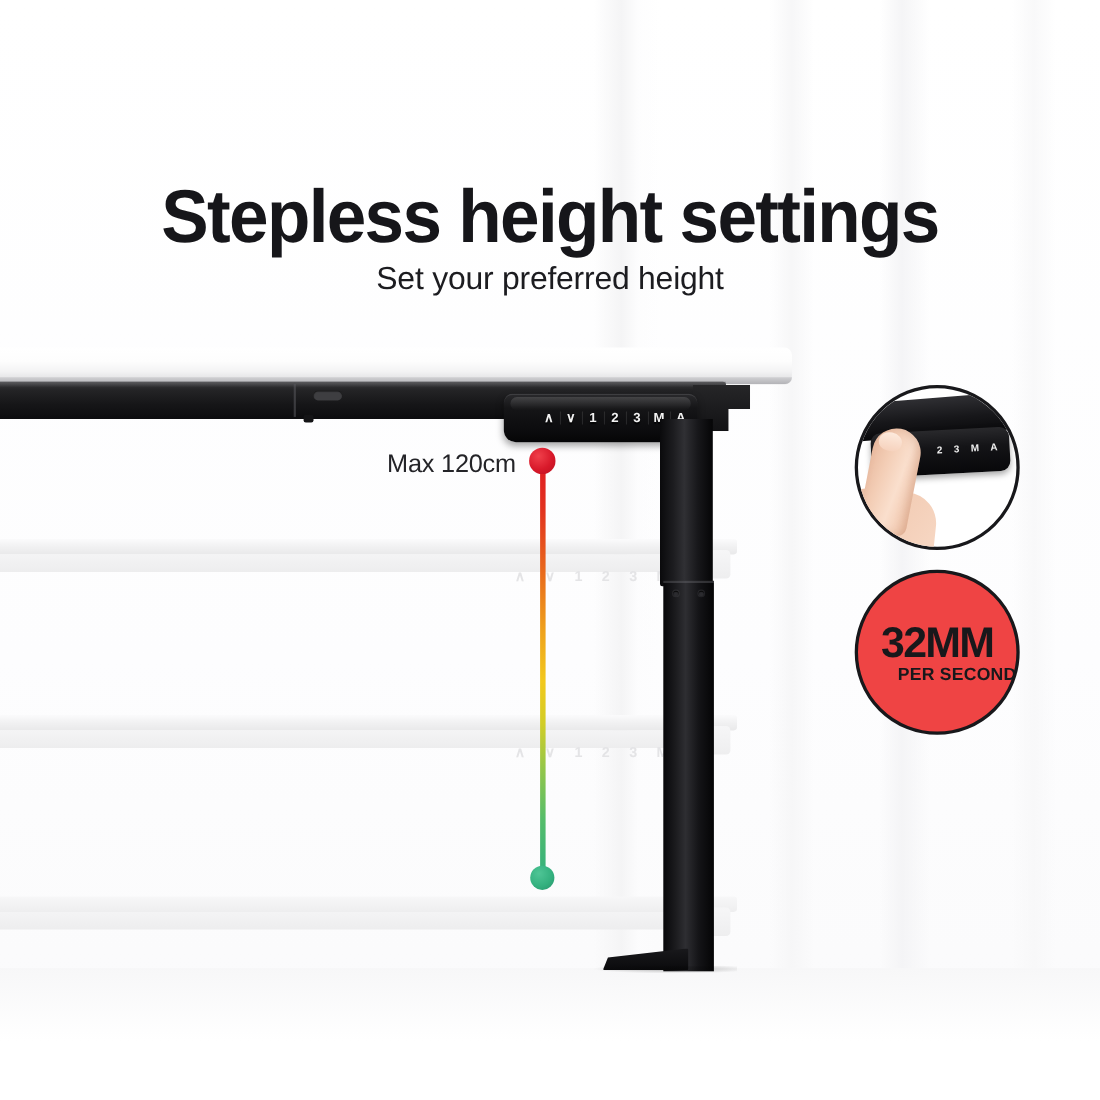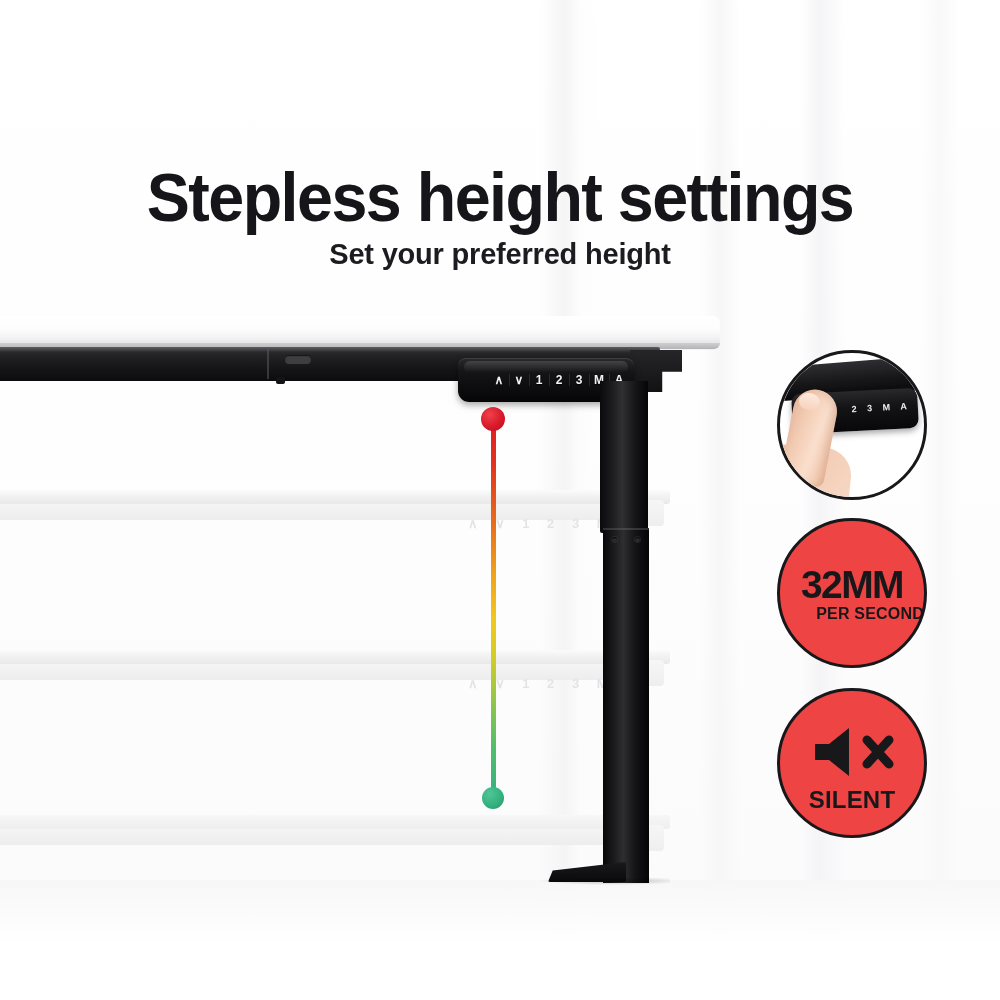--- a/index.html
+++ b/index.html
@@ -285,21 +285,21 @@
     color: #16161a;
     font-family: "Liberation Sans", sans-serif;
     transform: scaleX(0.95);
   }
   .subhead {
     position: absolute;
     left: 0; right: 0;
     top: 238px;
     text-align: center;
     font-size: 29px;
-    font-weight: 700;
+    font-weight: 400;
     color: #1c1c20;
     letter-spacing: -0.2px;
     font-family: "Liberation Sans", sans-serif;
   }
 
   
   .range-line {
     position: absolute;
     left: 491px;
     top: 418px;
@@ -528,39 +528,31 @@
   <div class="leg-upper"></div>
   <div class="leg-lower"></div>
   <div class="leg-screw s1"></div>
   <div class="leg-screw s2"></div>
   <div class="leg-foot"></div>
   <div class="leg-shadow"></div>
 
   <div class="range-line"></div>
   <div class="dot dot-max"></div>
   <div class="dot dot-min"></div>
+  <div class="label-max">Max 120cm</div>
 
   <div class="badge badge-photo">
     <div class="ph-deskedge"></div>
     <div class="ph-keypad">
       <span class="ph-keys">2 3 M A</span>
     </div>
     <div class="ph-hand"></div>
     <div class="ph-finger"></div>
     <div class="ph-nail"></div>
   </div>
 
   <div class="badge badge-outline badge-speed">
     <div class="speed-main">32MM</div>
     <div class="speed-sub">PER SECOND</div>
   </div>
 
-  <div class="badge badge-outline badge-silent">
-    <div class="silent-icon">
-      <svg width="86" height="54" viewBox="0 0 86 54" aria-hidden="true">
-        <path d="M6 19 H20 L40 3 V51 L20 35 H6 Z" fill="#18181b"></path>
-        <path d="M58 15 L80 39 M80 15 L58 39" stroke="#18181b" stroke-width="9" stroke-linecap="round"></path>
-      </svg>
-    </div>
-    <div class="silent-label">SILENT</div>
-  </div>
 
 </div>
 
 </body></html>

